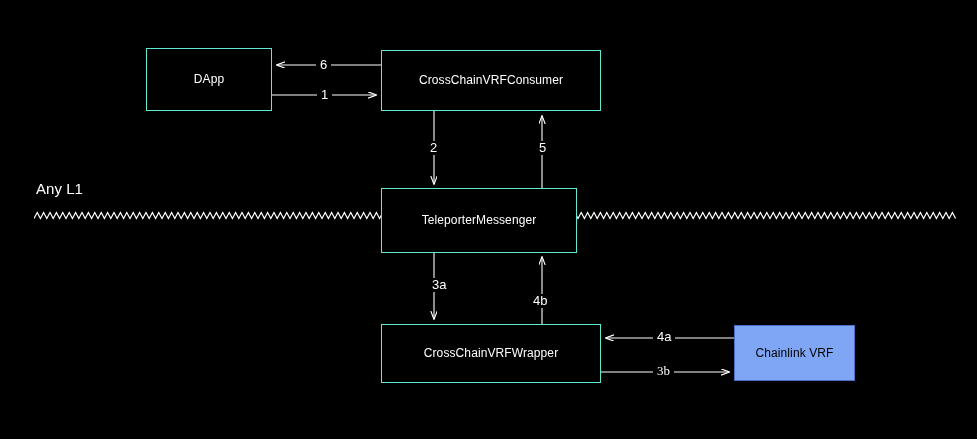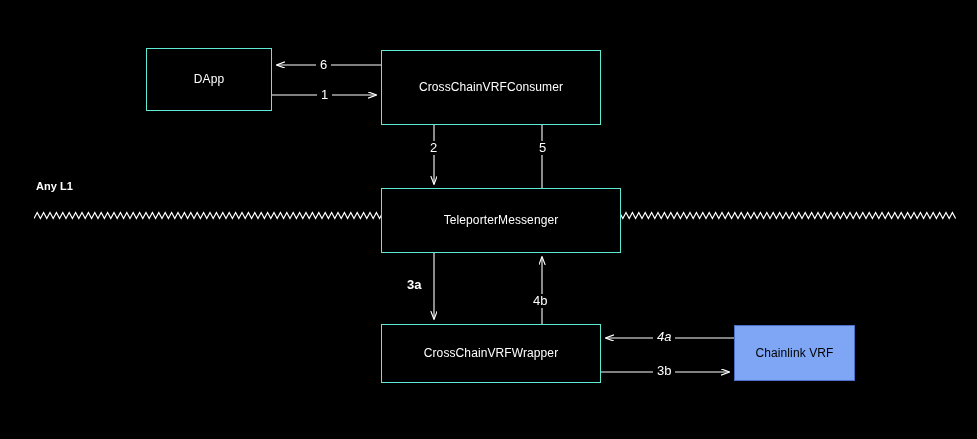--- a/index.html
+++ b/index.html
@@ -33,22 +33,22 @@
     letter-spacing: 0.1px;
   }
   .box.accent {
     background: #7ea6f5;
     border: 1px solid #4a6fc4;
     color: #000000;
   }
   .zone-label {
     position: absolute;
     color: #ffffff;
-    font-size: 11px;
-    font-weight: bold;
+    font-size: 15px;
+    font-weight: normal;
     white-space: nowrap;
     letter-spacing: 0.05px;
   }
   .edge-label {
     position: absolute;
     color: #ffffff;
     font-size: 13px;
     background: #000000;
     padding: 0 4px;
     white-space: nowrap;
@@ -125,37 +125,37 @@
              l3.2,-6 l3.2,6 l3.2,-6 l3.2,6 l3.2,-6 l3.2,6 l3.2,-6 l3.2,6 l3.2,-6 l3.2,6
              l3.2,-6 l3.2,6 l3.2,-6 l3.2,6 l3.2,-6 l3.2,6 l3.2,-6 l3.2,6 l3.2,-6 l3.2,6
              l3.2,-6 l3.2,6 l3.2,-6 l3.2,6 l3.2,-6 l3.2,6 l3.2,-6 l3.2,6" stroke="#ffffff" stroke-width="1.2" fill="none" stroke-linecap="butt"></path>
   </svg>
 
   <div class="zone-label" style="left:36px; top:180px;">Any L1</div>
 
 
   <div class="box" style="left:146px; top:48px; width:126px; height:63px;">DApp</div>
 
-  <div class="box" style="left:381px; top:50px; width:220px; height:75px;">CrossChainVRFConsumer</div>
+  <div class="box" style="left:381px; top:50px; width:220px; height:61px;">CrossChainVRFConsumer</div>
 
-  <div class="box" style="left:381px; top:188px; width:240px; height:65px;">TeleporterMessenger</div>
+  <div class="box" style="left:381px; top:188px; width:196px; height:65px;">TeleporterMessenger</div>
 
   <div class="box accent" style="left:734px; top:325px; width:121px; height:56px;">Chainlink VRF</div>
 
   <div class="box" style="left:381px; top:324px; width:220px; height:59px;">CrossChainVRFWrapper</div>
 
   <div class="edge-label" style="left:316px; top:58px;">6</div>
 
   <div class="edge-label" style="left:317px; top:88px;">1</div>
 
   <div class="edge-label" style="left:426px; top:141px;">2</div>
 
   <div class="edge-label" style="left:535px; top:141px;">5</div>
 
-  <div class="edge-label" style="left:403px; top:278px;font-weight:bold;">3a</div>
+  <div class="edge-label" style="left:428px; top:278px;">3a</div>
 
   <div class="edge-label" style="left:529px; top:294px;">4b</div>
 
-  <div class="edge-label" style="left:653px; top:330px;font-style:italic;">4a</div>
+  <div class="edge-label" style="left:653px; top:330px;">4a</div>
 
-  <div class="edge-label" style="left:653px; top:364px;">3b</div>
+  <div class="edge-label" style="left:653px; top:364px;font-family:Liberation Serif, serif;">3b</div>
 
 </div>
 
 </body></html>

